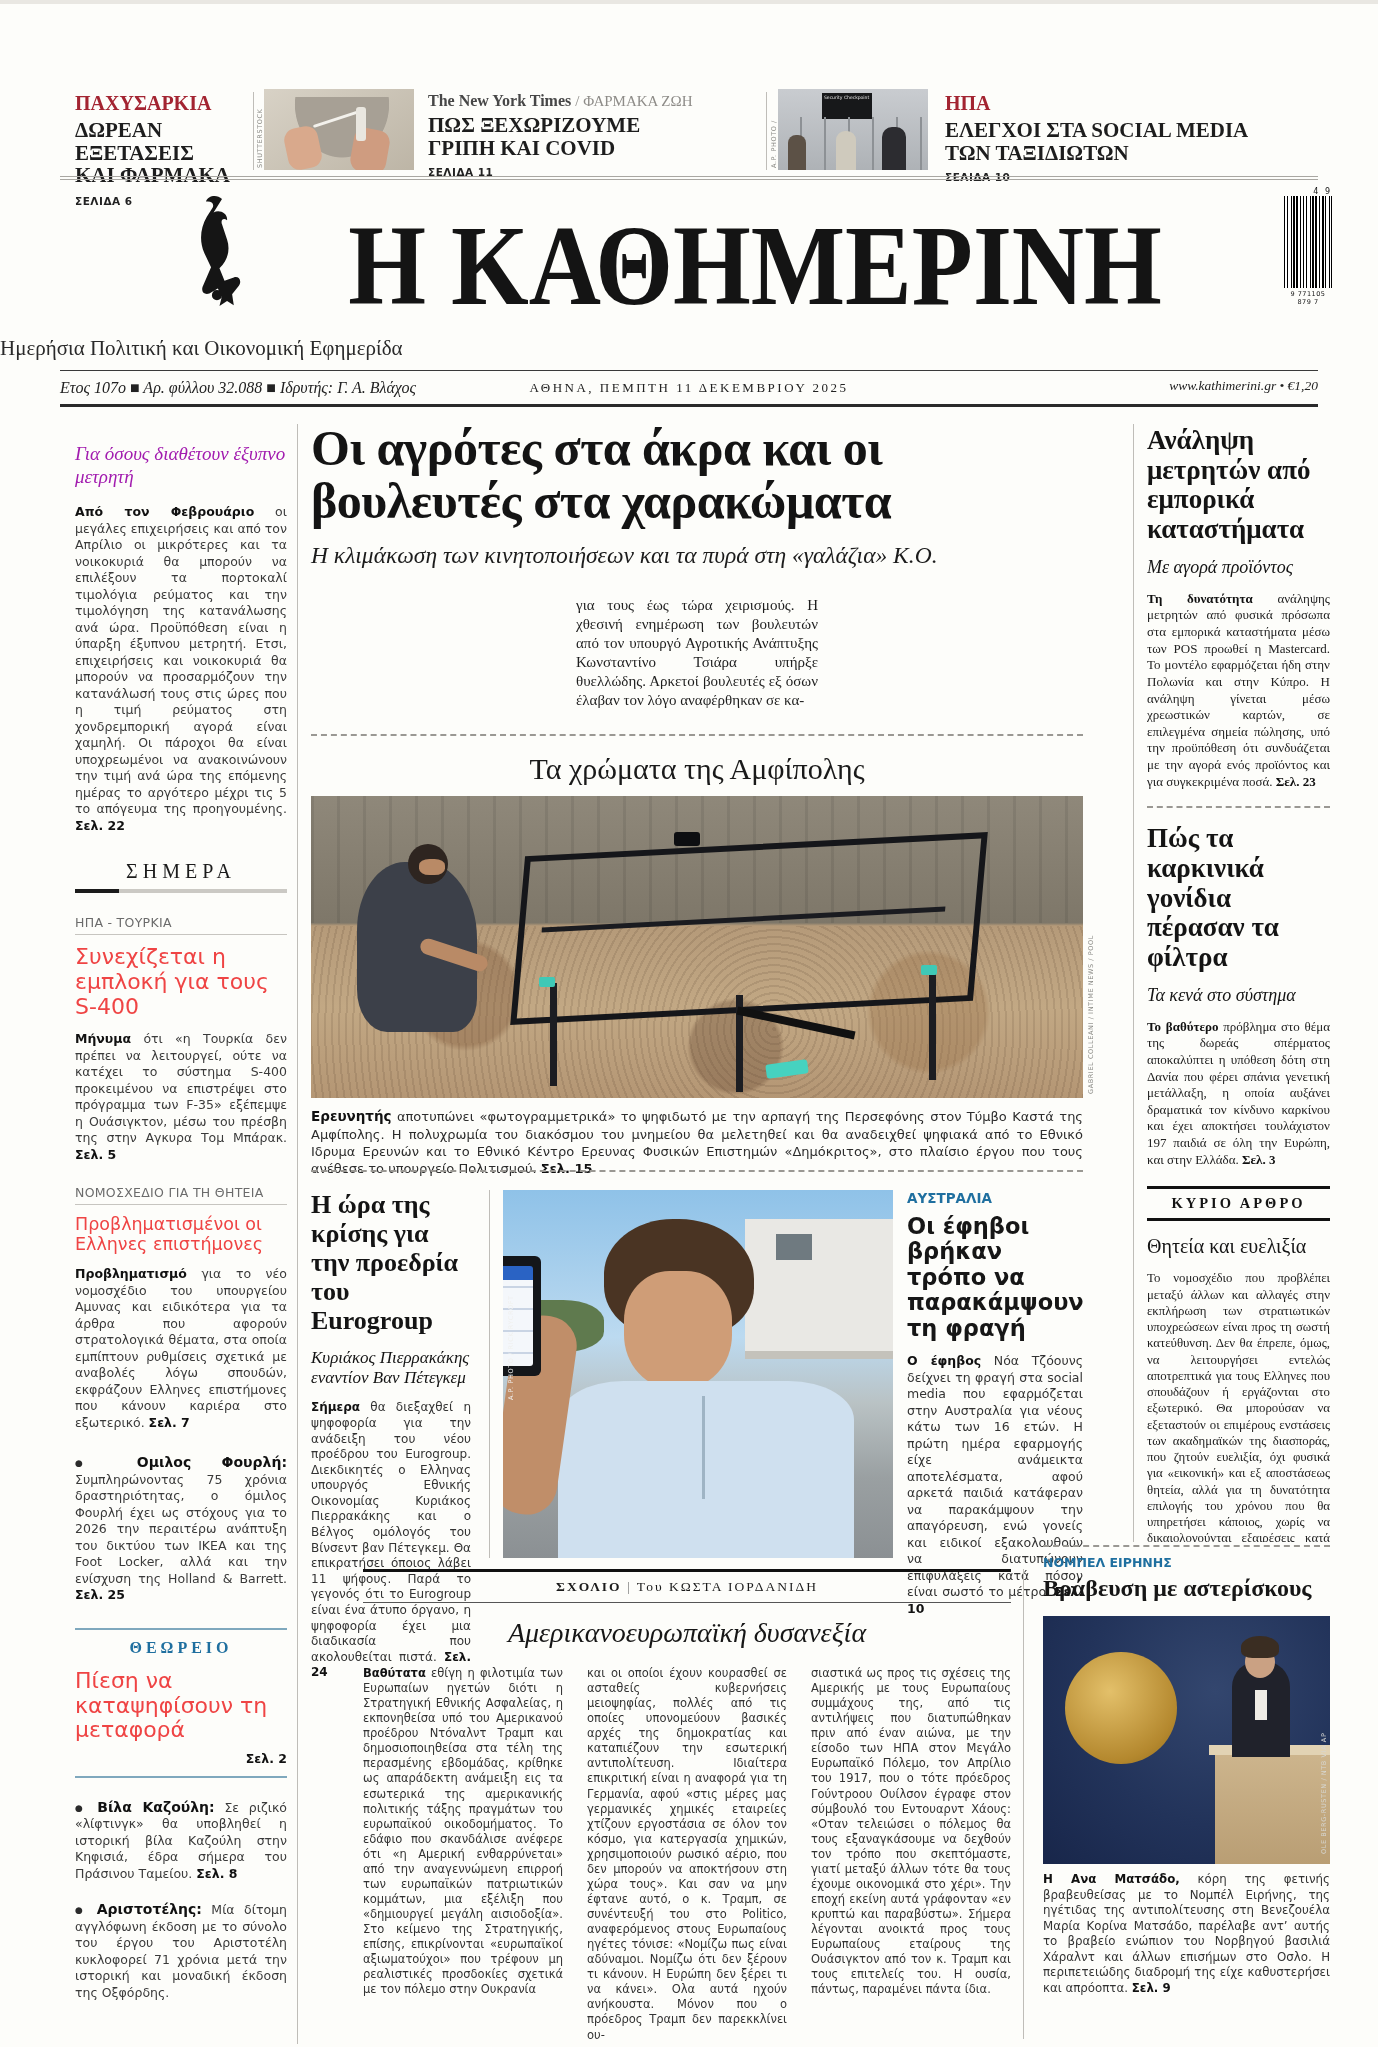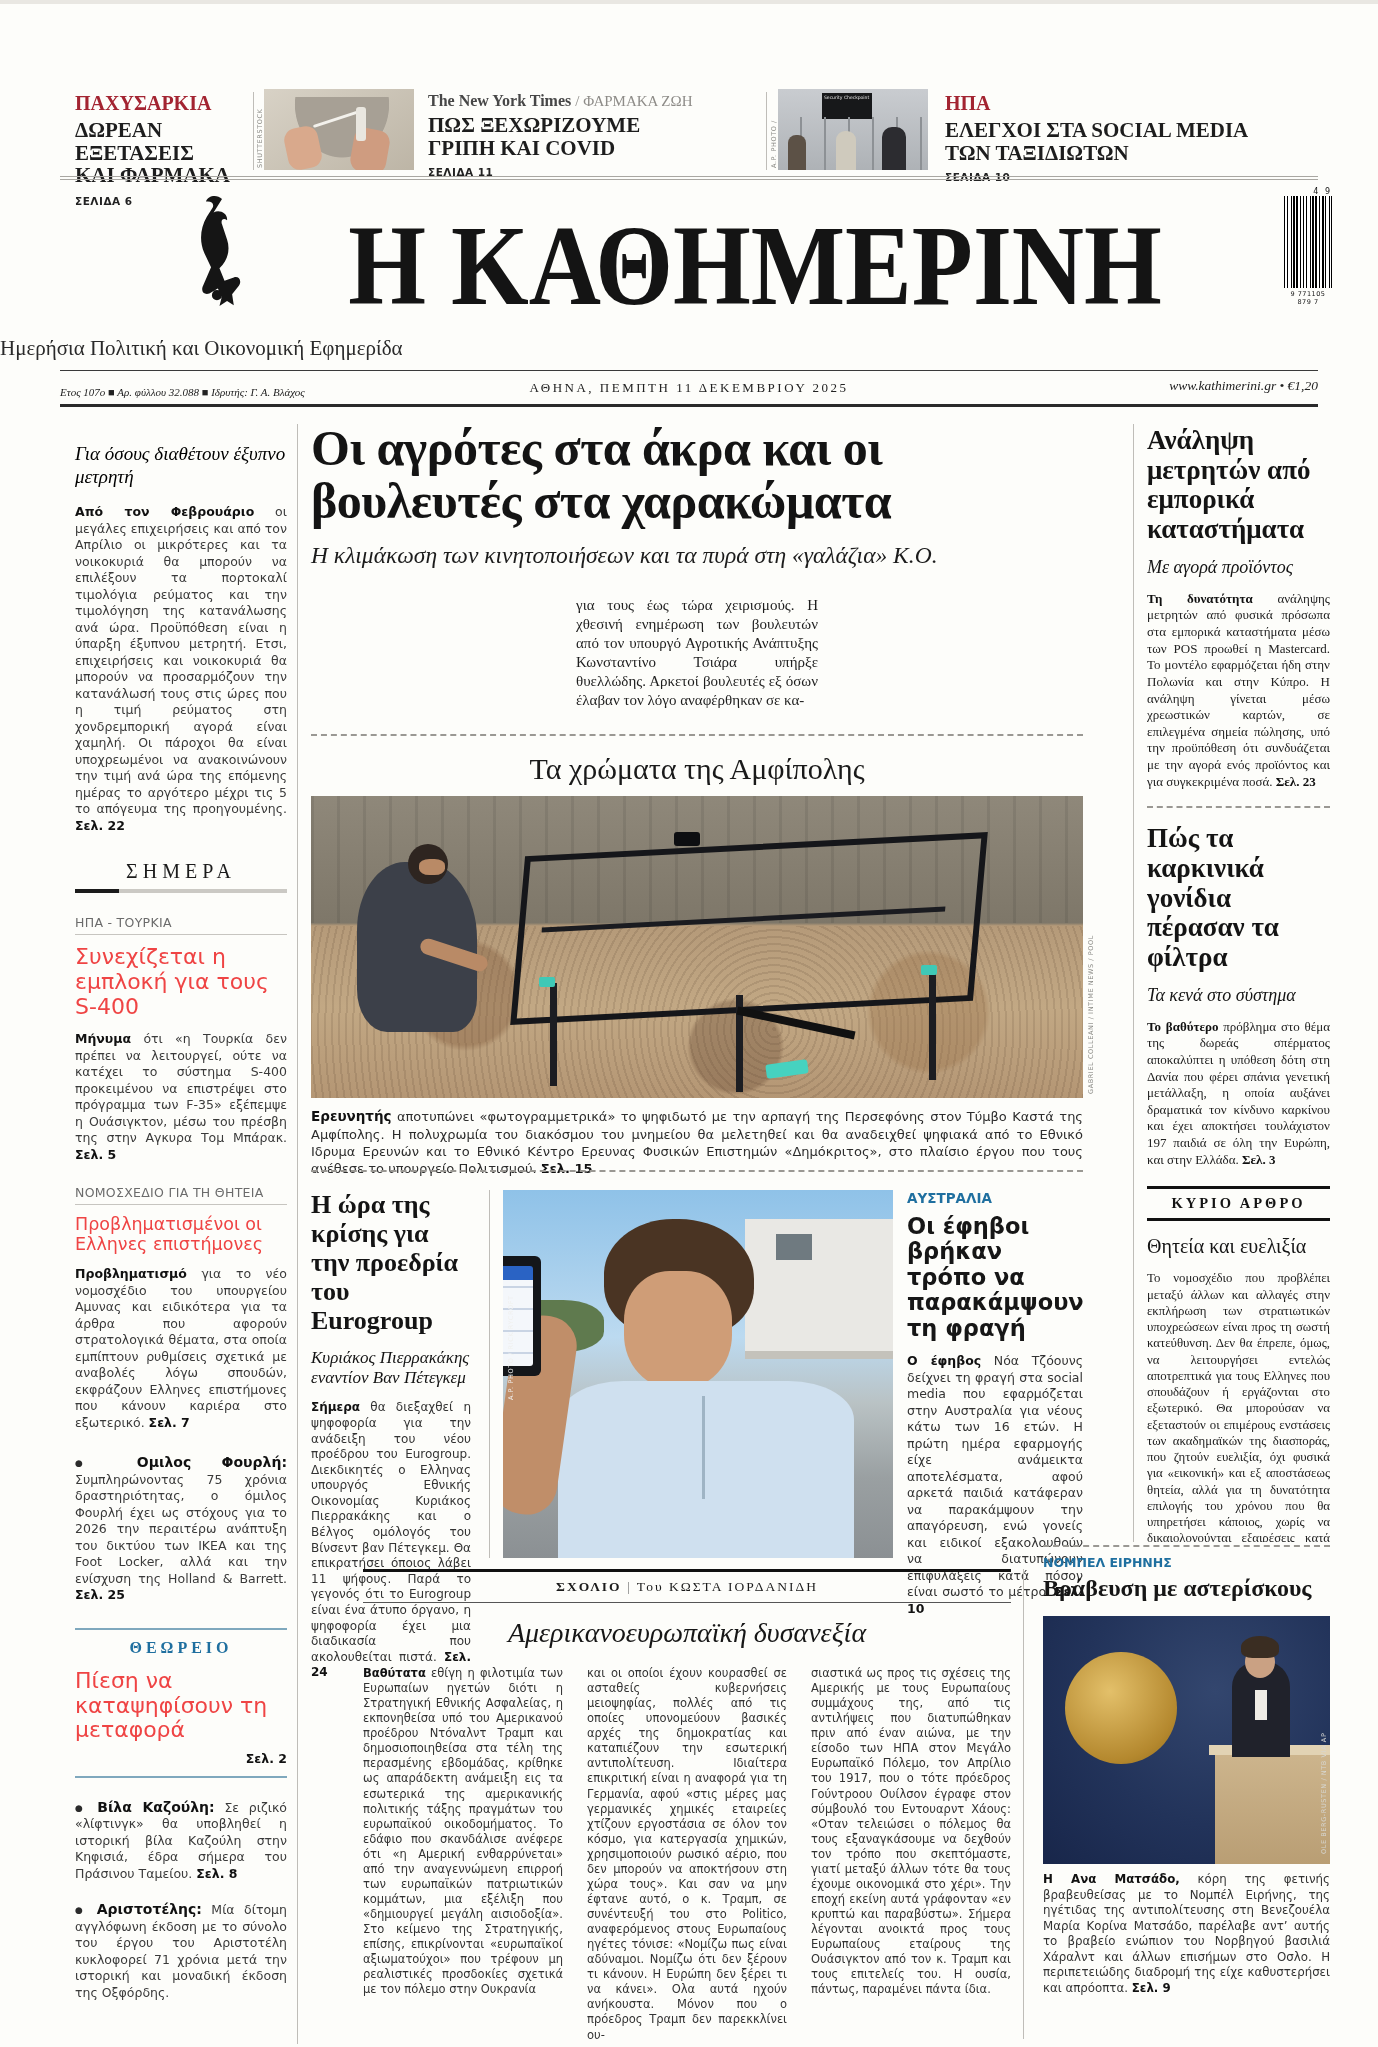--- a/index.html
+++ b/index.html
@@ -92,30 +92,30 @@
   <div class="abs" style="left:1284px;top:183px;width:48px;height:122px;">
     <div class="sans" style="font-size:8px;text-align:right;letter-spacing:2px;">4 9</div>
     <div style="height:92px;background:repeating-linear-gradient(90deg,#000 0 1.5px,#fff 1.5px 3px,#000 3px 4.5px,#fff 4.5px 7px,#000 7px 8px,#fff 8px 9.5px);"></div>
     <div class="sans" style="font-size:6.5px;text-align:center;margin-top:2px;letter-spacing:.5px;">9 771105 879 7</div>
   </div>
 
   <div class="abs serif" style="left:0;top:332px;width:1378px;font-size:21px;color:#2a2a2a;">Ημερήσια Πολιτική και Οικονομική Εφημερίδα</div>
 
   <div class="abs" style="left:60px;top:366px;width:1258px;border-top:1.5px solid #3a3a3a;"></div>
   <div class="abs serif" style="left:60px;top:374px;width:1258px;height:22px;">
-    <span class="abs serif" style="left:0;top:8px;font-size:11px;font-style:italic;color:#222;">Ετος 107ο ■ Αρ. φύλλου 32.088 ■ Ιδρυτής: Γ. Α. Βλάχος</span>
+    <span class="abs serif" style="left:0;top:1px;font-size:16px;font-style:italic;color:#222;">Ετος 107ο ■ Αρ. φύλλου 32.088 ■ Ιδρυτής: Γ. Α. Βλάχος</span>
     <span class="abs serif" style="left:0;top:2px;width:100%;text-align:center;font-size:13px;letter-spacing:2.5px;color:#222;">ΑΘΗΝΑ, ΠΕΜΠΤΗ 11 ΔΕΚΕΜΒΡΙΟΥ 2025</span>
     <span class="abs serif" style="right:0;top:0;font-size:13.5px;font-style:italic;color:#222;">www.kathimerini.gr • €1,20</span>
   </div>
   <div class="abs" style="left:60px;top:400px;width:1258px;border-top:3px solid #2a2a2a;"></div>
 
   <div class="vr" style="left:297px;top:420px;height:1620px;"></div>
 
   <div class="abs" style="left:75px;top:422px;width:212px;">
-    <div class="serif" style="font-style:italic;font-size:19px;line-height:1.22;margin-top:16px;color:#000000;">Για όσους διαθέτουν έξυπνο μετρητή</div>
+    <div class="serif" style="font-style:italic;font-size:19px;line-height:1.22;margin-top:16px;color:#a21caf;">Για όσους διαθέτουν έξυπνο μετρητή</div>
     <p class="sans lr-body just" style="margin-top:16px;">
       <span class="lead-in">Από τον Φεβρουάριο</span><span> οι μεγάλες επιχειρήσεις και από τον Απρίλιο οι μικρότερες και τα νοικοκυριά θα μπορούν να επιλέξουν τα πορτοκαλί τιμολόγια ρεύματος και την τιμολόγηση της κατανάλωσης ανά ώρα. Προϋπόθεση είναι η ύπαρξη έξυπνου μετρητή. Ετσι, επιχειρήσεις και νοικοκυριά θα μπορούν να προσαρμόζουν την κατανάλωσή τους στις ώρες που η τιμή ρεύματος στη χονδρεμπορική αγορά είναι χαμηλή. Οι πάροχοι θα είναι υποχρεωμένοι να ανακοινώνουν την τιμή ανά ώρα της επόμενης ημέρας το αργότερο μέχρι τις 5 το απόγευμα της προηγουμένης. </span><span class="pageref">Σελ. 22</span>
     </p>
 
     <div style="margin-top:26px;">
       <div class="serif" style="text-align:center;font-size:20px;letter-spacing:5px;color:#1b1b1b;">ΣΗΜΕΡΑ</div>
       <div style="height:4px;margin-top:6px;background:linear-gradient(90deg,#1b1b1b 0 44px,#cbc9c4 44px);"></div>
     </div>
 
     <div style="margin-top:22px;">

